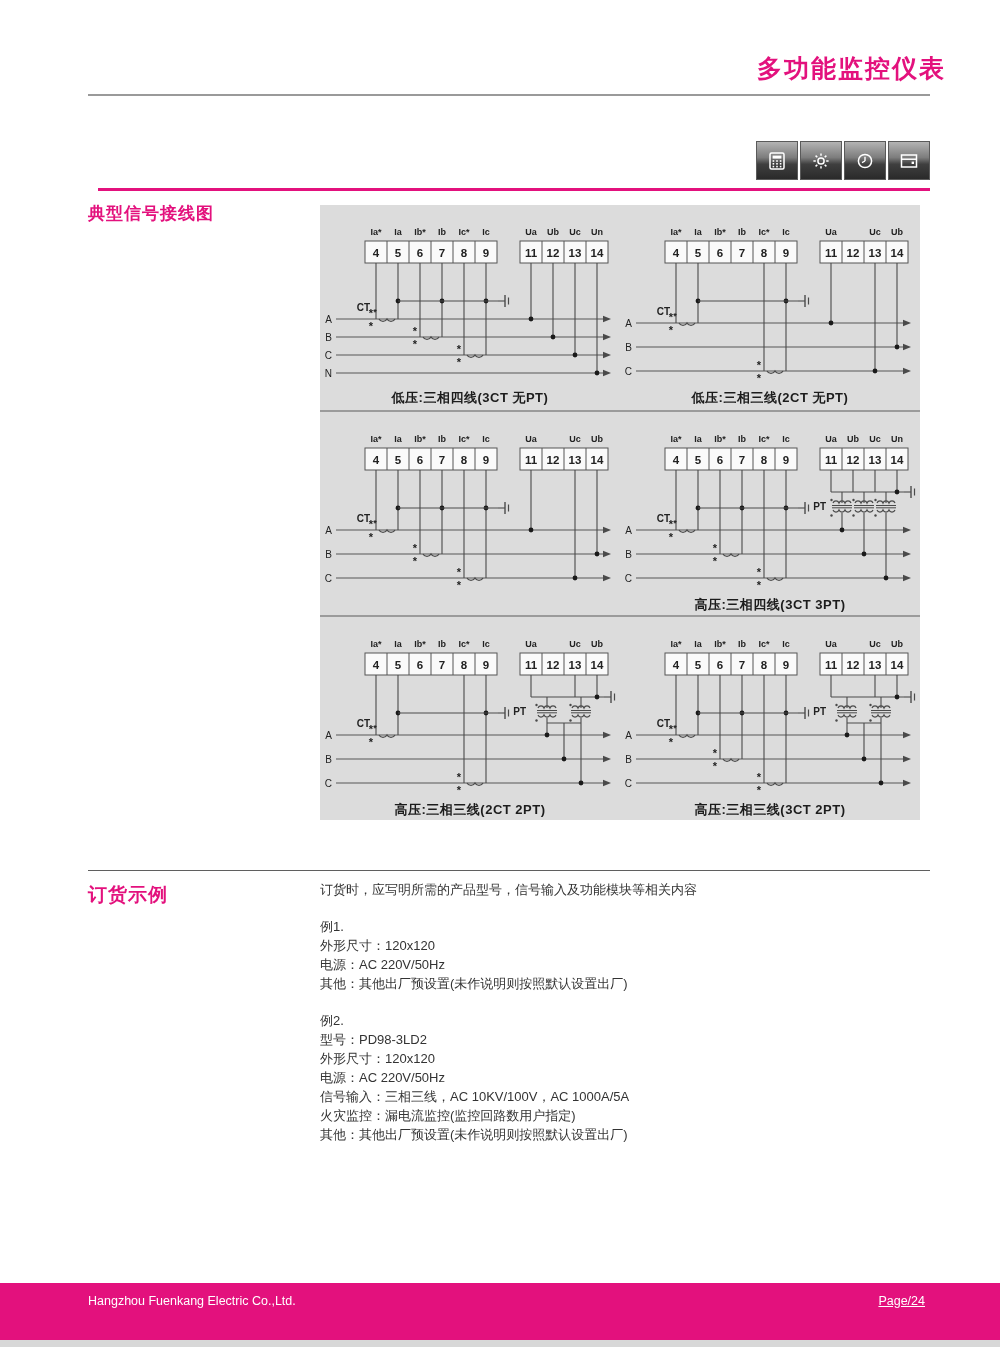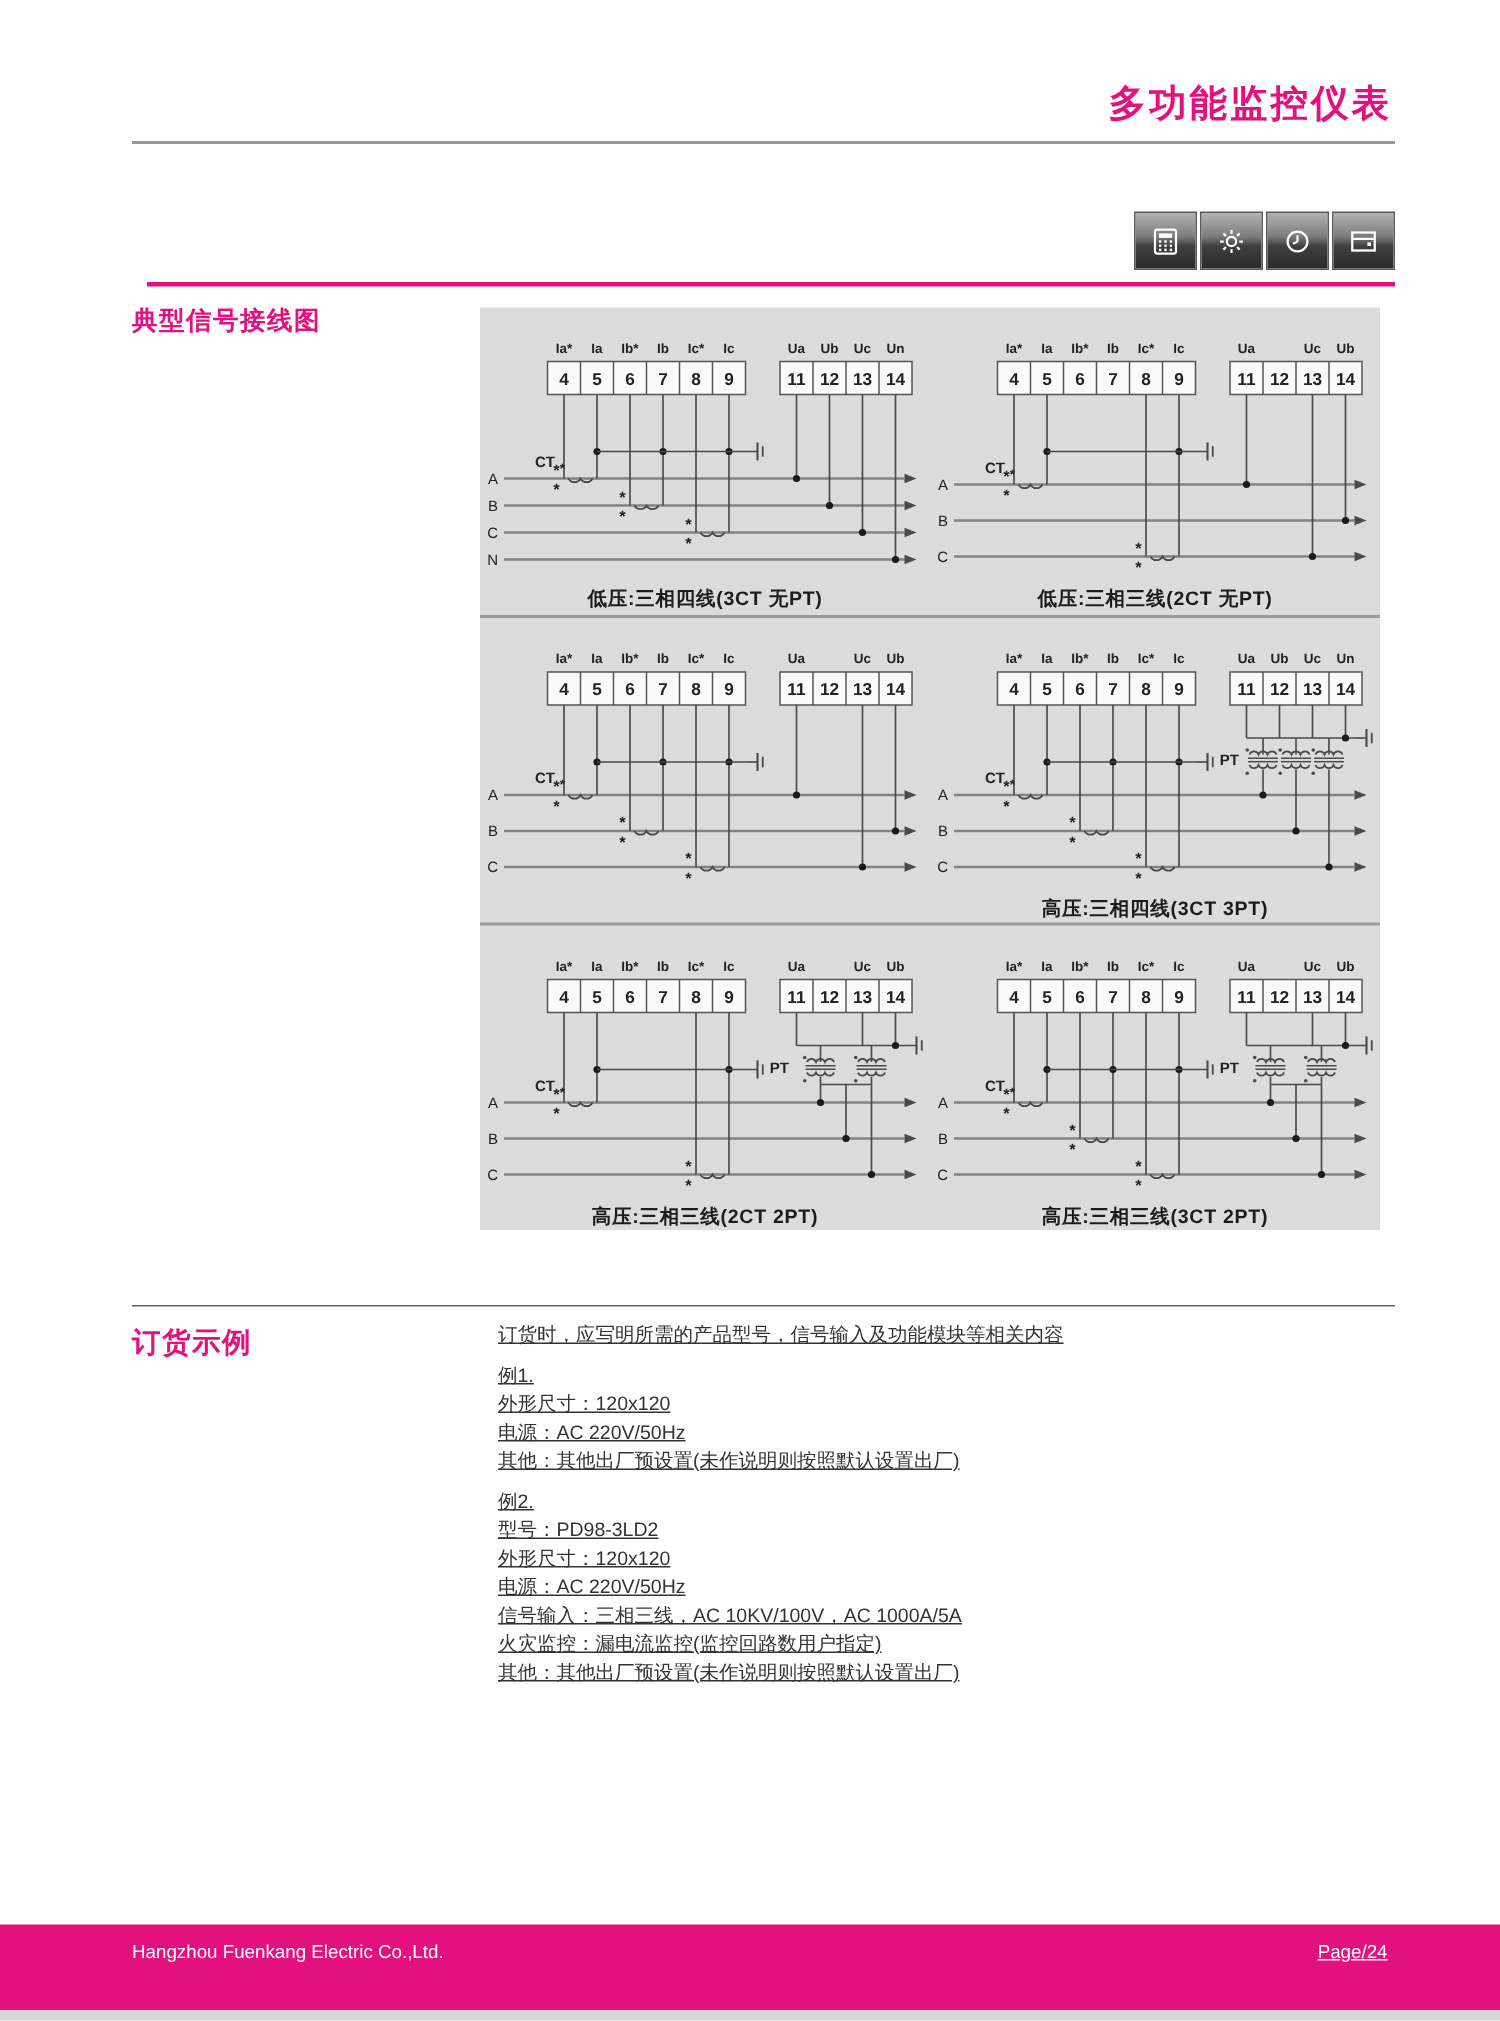--- a/index.html
+++ b/index.html
@@ -3,21 +3,21 @@
 <meta charset="utf-8">
 <style>
   :root{ --pink:#e3117d; }
   html,body{ margin:0; padding:0; }
   body{
     width:1000px; height:1347px; position:relative; background:#ffffff;
     font-family:"Liberation Sans", sans-serif; color:#333;
     overflow:hidden;
   }
   .header-title{
-    position:absolute; top:52px; right:72px;
+    position:absolute; top:52px; right:54px;
     font-size:25px; font-weight:700; letter-spacing:2px; color:var(--pink);
   }
   .header-rule{ position:absolute; top:94px; left:88px; right:70px; height:2px; background:#9a9a9a; }
   .icon-row{ position:absolute; top:141px; right:70px; display:flex; gap:2px; }
   .icon-btn{
     width:42px; height:39px; box-sizing:border-box;
     background:linear-gradient(180deg,#b3b3b3 0%,#7d7d7d 42%,#3f3f3f 60%,#2a2a2a 100%);
     border:1px solid #5a5a5a;
     display:flex; align-items:center; justify-content:center;
   }
@@ -37,24 +37,24 @@
   .diagram-row{ display:flex; height:205px; box-sizing:border-box; }
   .diagram-row + .diagram-row{ border-top:2px solid #9b9b9b; }
   .diagram-cell{ width:300px; box-sizing:border-box; padding-top:6px; text-align:center; }
   .diagram-caption{
     font-size:13px; font-weight:700; color:#1c1c1c; letter-spacing:0.5px; margin-top:2px;
   }
   svg text{ fill:#222; }
 
   .order-rule{ position:absolute; top:870px; left:88px; right:70px; height:1px; background:#5f5f5f; }
   .order-body{
-    position:absolute; top:880px; left:332px; width:610px;
-    font-size:13px; line-height:19px; color:#333;text-decoration:underline;
-  }
-  .example-block{ margin-top:8px; }
+    position:absolute; top:880px; left:320px; width:610px;
+    font-size:13px; line-height:19px; color:#333;
+  }
+  .example-block{ margin-top:18px; }
 
   .footer-bar{
     position:absolute; top:1283px; left:0; width:1000px; height:57px;
     background:var(--pink); color:#fff; box-sizing:border-box;
     padding:11px 75px 0 88px; font-size:12.5px;
   }
   .footer-bar .page{ float:right;text-decoration:underline; }
   .footer-strip{ position:absolute; top:1340px; left:0; width:1000px; height:7px; background:#d8d8d8; }
 </style>
 </head>

